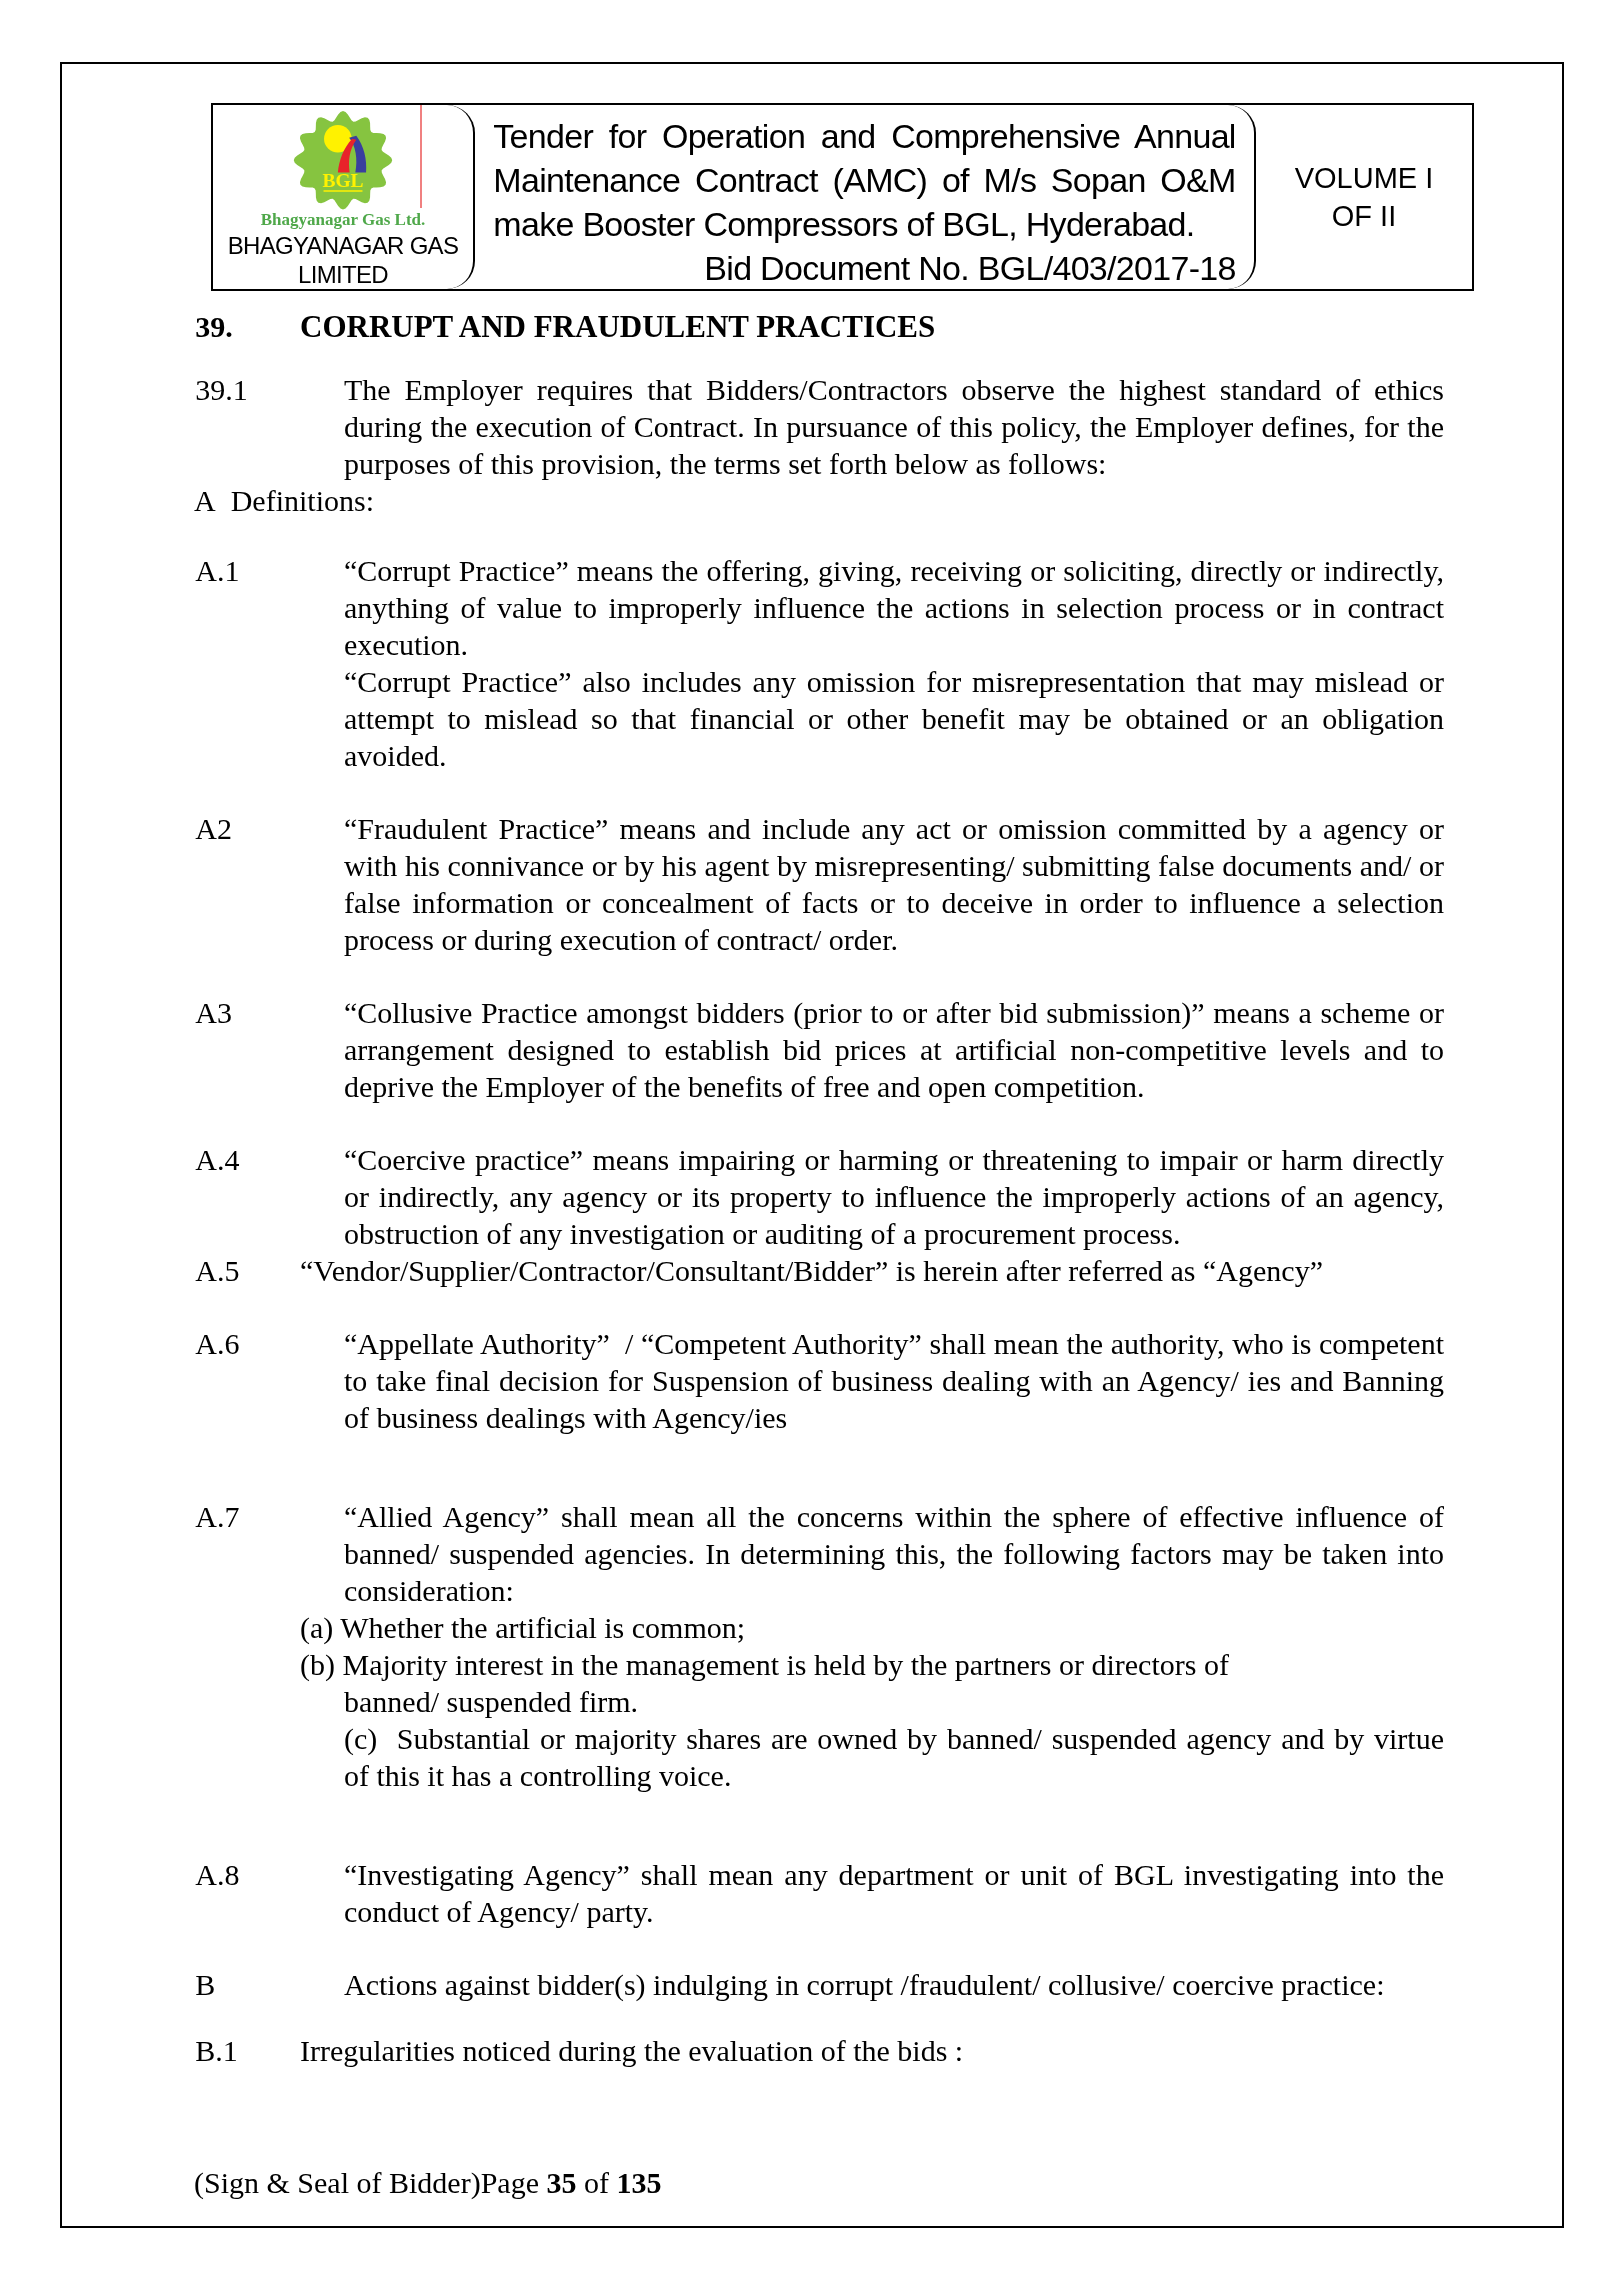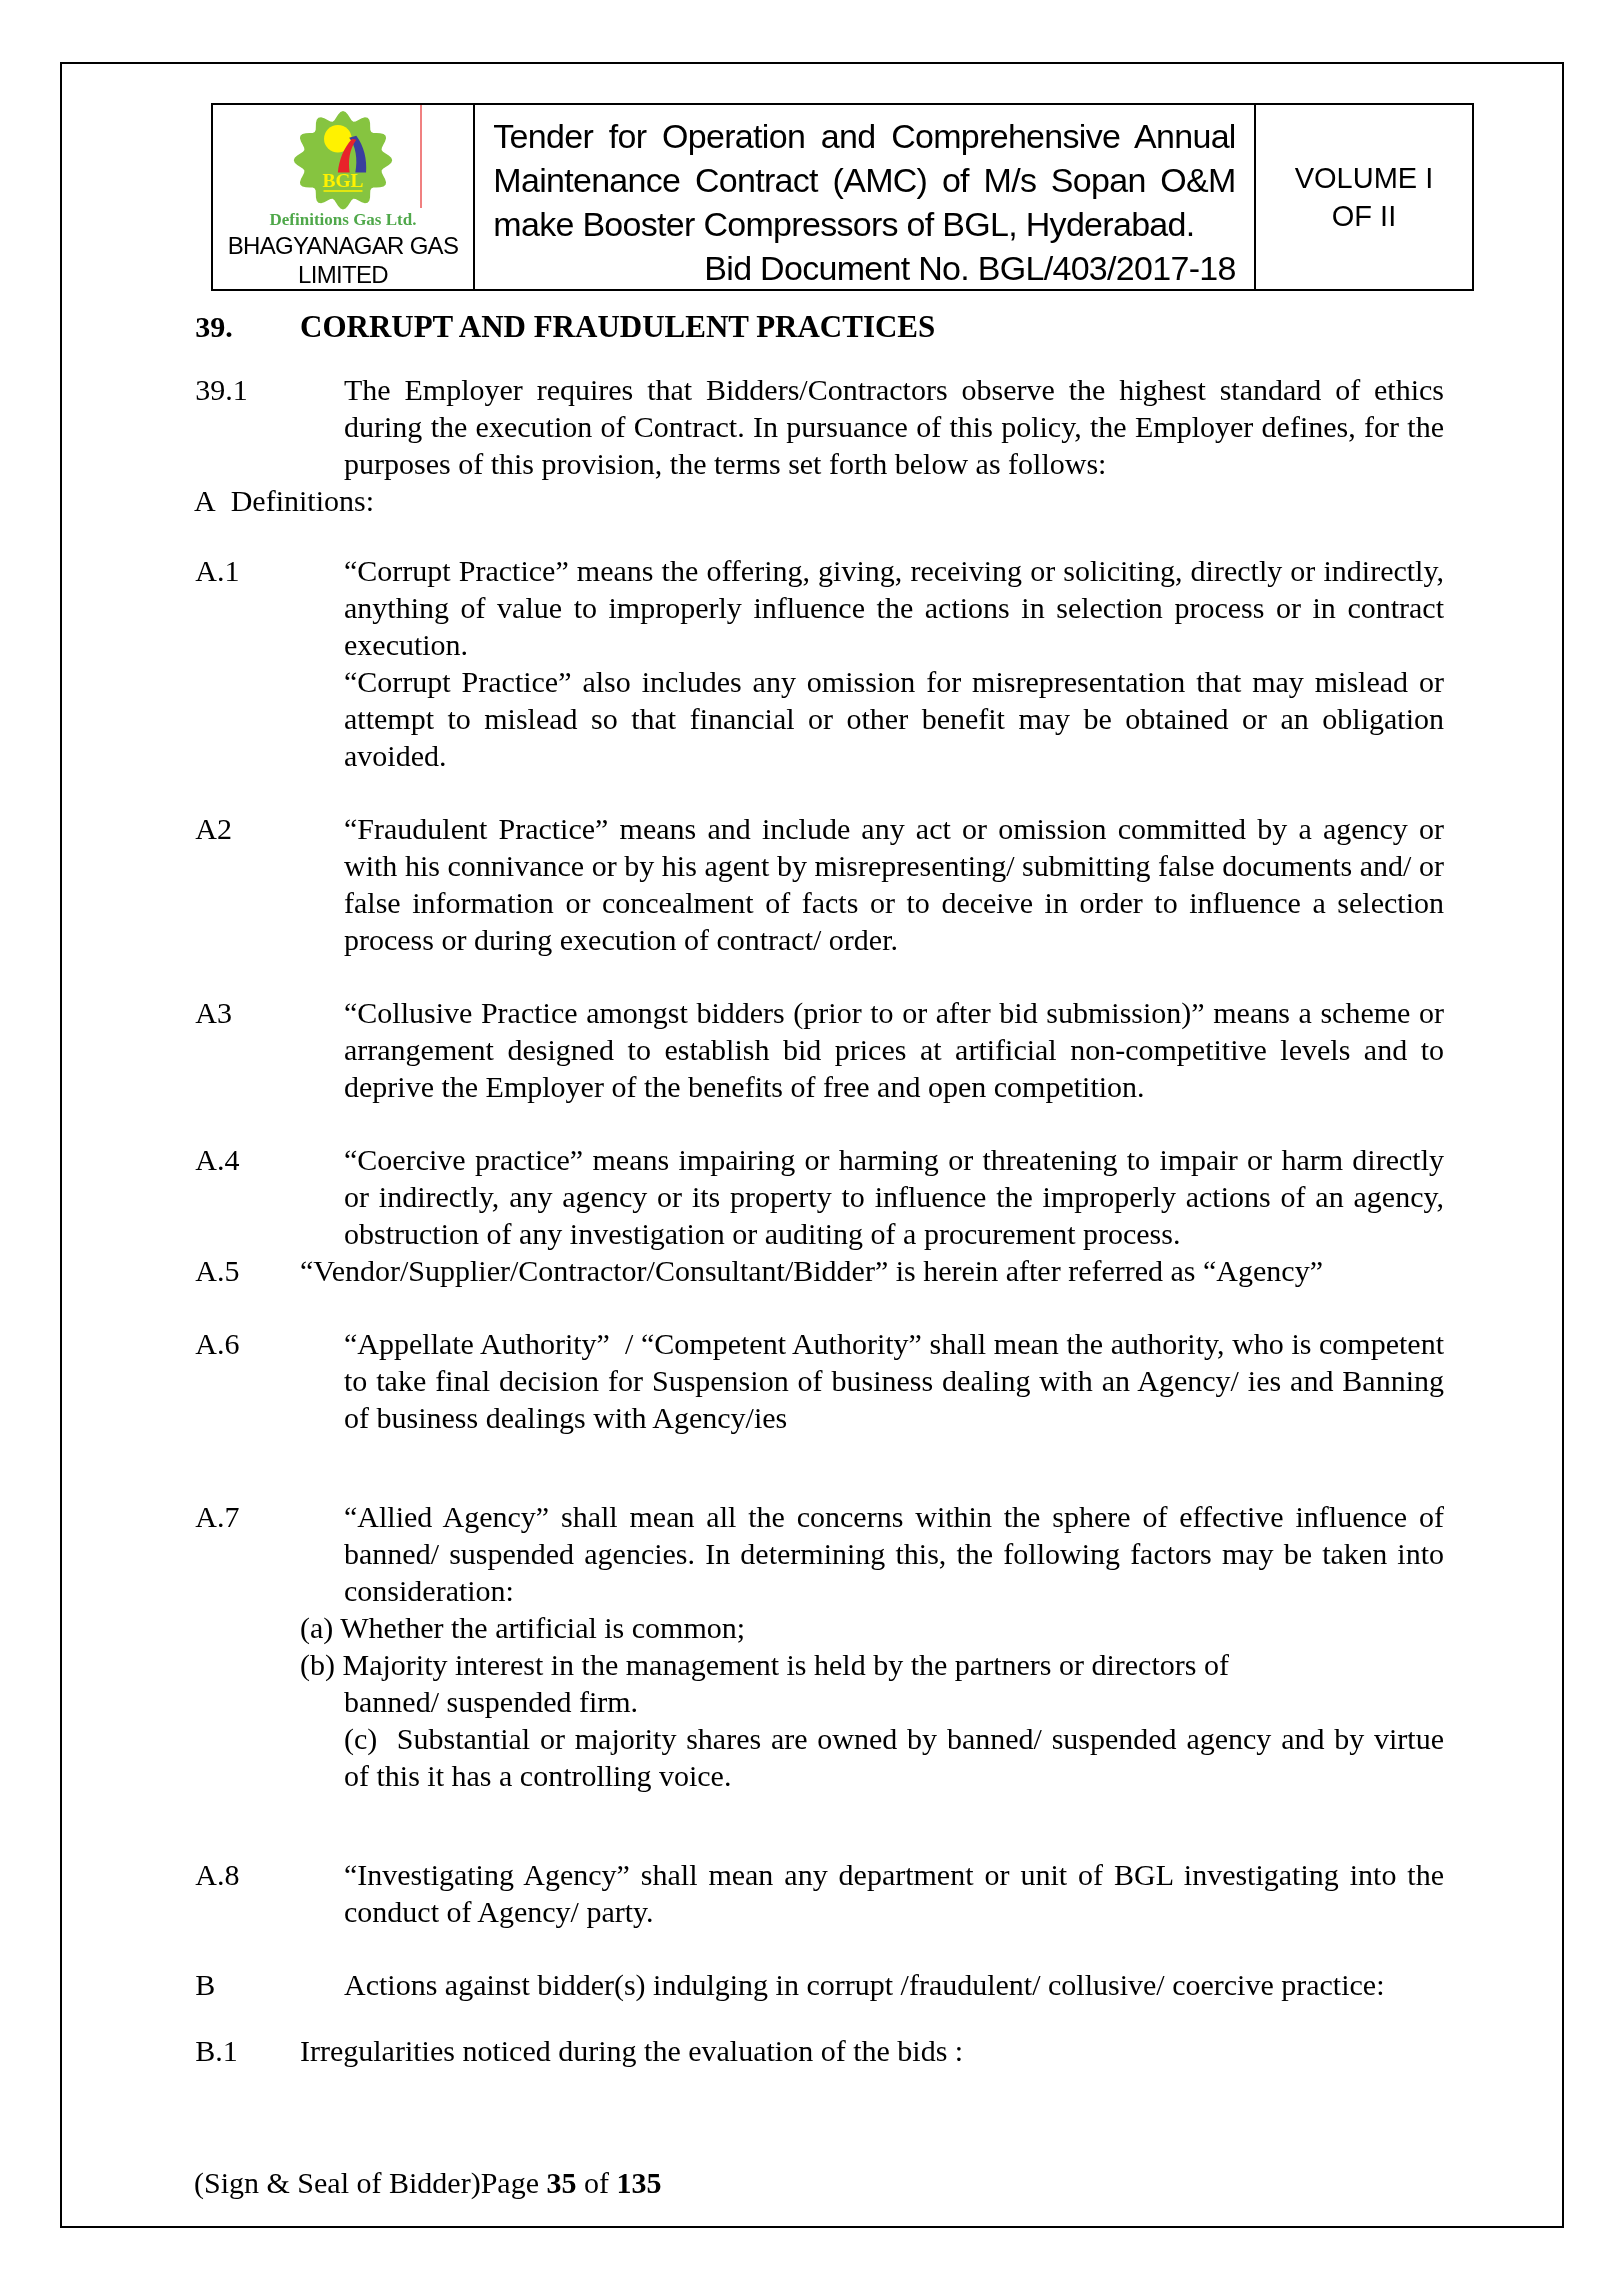--- a/index.html
+++ b/index.html
@@ -1,20 +1,20 @@
 <!DOCTYPE html>
 <html style="font-size:10.5px"><head>
 <meta charset="utf-8">
 <style>
   html,body{margin:0;padding:0;background:#ffffff;}
   body{width:1623px;height:2295px;position:relative;font-family:"Liberation Serif",serif;color:#000;}
   .page{position:absolute;left:60px;top:62px;width:1504px;height:2166px;border:2.6px solid #000;box-sizing:border-box;}
   
   .hdr{position:absolute;left:149px;top:39px;width:1263px;height:188px;border:2px solid #000;box-sizing:border-box;display:flex;}
-  .cell{box-sizing:border-box;height:100%;}
+  .cell{box-sizing:border-box;height:100%;border-radius:28px;}
   .logo-cell{width:262px;border-right:2px solid #000;position:relative;display:flex;flex-direction:column;align-items:center;justify-content:flex-start;padding-top:3.9px;}
   .red-divider{position:absolute;right:51px;top:0;width:2px;height:103px;background:#F08080;}
   .logo-svg{width:106px;height:106px;display:block;}
   .logo-caption{font-family:"Liberation Serif",serif;font-weight:bold;font-size:17px;line-height:18.3px;color:#4FA84A;white-space:nowrap;}
   .company-name{font-family:"Liberation Sans",sans-serif;font-size:24px;line-height:29px;text-align:center;letter-spacing:-0.7px;margin-top:1.3px;}
   .title-cell{flex:1;border-right:2px solid #000;padding:9.2px 18.3px 0 18.3px;}
   .title-line{font-family:"Liberation Sans",sans-serif;font-size:34px;line-height:44px;letter-spacing:-0.7px;white-space:normal;}
   .tl-just{text-align:justify;text-align-last:justify;}
   .tl-left{text-align:left;}
   .tl-center{text-align:right;}
@@ -44,21 +44,21 @@
 
     <div class="cell logo-cell">
       <svg class="logo-svg" viewBox="0 0 200 200">
         <path id="flower" fill="#86C440" d="M196.0 100.0L194.2 104.9L189.3 109.4L183.2 113.2L178.0 116.6L175.3 120.2L175.8 124.6L178.6 130.2L182.0 136.5L184.0 142.8L183.1 148.0L179.1 151.3L172.6 152.8L165.5 153.0L159.2 153.3L155.2 155.2L153.3 159.2L153.0 165.5L152.8 172.6L151.3 179.1L148.0 183.1L142.8 184.0L136.5 182.0L130.2 178.6L124.6 175.8L120.2 175.3L116.6 178.0L113.2 183.2L109.4 189.3L104.9 194.2L100.0 196.0L95.1 194.2L90.6 189.3L86.8 183.2L83.4 178.0L79.8 175.3L75.4 175.8L69.8 178.6L63.5 182.0L57.2 184.0L52.0 183.1L48.7 179.1L47.2 172.6L47.0 165.5L46.7 159.2L44.8 155.2L40.8 153.3L34.5 153.0L27.4 152.8L20.9 151.3L16.9 148.0L16.0 142.8L18.0 136.5L21.4 130.2L24.2 124.6L24.7 120.2L22.0 116.6L16.8 113.2L10.7 109.4L5.8 104.9L4.0 100.0L5.8 95.1L10.7 90.6L16.8 86.8L22.0 83.4L24.7 79.8L24.2 75.4L21.4 69.8L18.0 63.5L16.0 57.2L16.9 52.0L20.9 48.7L27.4 47.2L34.5 47.0L40.8 46.7L44.8 44.8L46.7 40.8L47.0 34.5L47.2 27.4L48.7 20.9L52.0 16.9L57.2 16.0L63.5 18.0L69.8 21.4L75.4 24.2L79.8 24.7L83.4 22.0L86.8 16.8L90.6 10.7L95.1 5.8L100.0 4.0L104.9 5.8L109.4 10.7L113.2 16.8L116.6 22.0L120.2 24.7L124.6 24.2L130.2 21.4L136.5 18.0L142.8 16.0L148.0 16.9L151.3 20.9L152.8 27.4L153.0 34.5L153.3 40.8L155.2 44.8L159.2 46.7L165.5 47.0L172.6 47.2L179.1 48.7L183.1 52.0L184.0 57.2L182.0 63.5L178.6 69.8L175.8 75.4L175.3 79.8L178.0 83.4L183.2 86.8L189.3 90.6L194.2 95.1L196.0 100.0Z"></path>
         <circle cx="90" cy="58" r="27" fill="#FFF200"></circle>
         <path d="M126,52 C141,72 147,98 145,124 L124,124 C129,98 125,72 112,56 Z" fill="#3A3F9E"></path>
         <path d="M118,58 C101,76 92,100 90,124 L113,124 C110,100 112,80 126,60 Z" fill="#E8232A"></path>
         <text x="100" y="152" text-anchor="middle" font-family="Liberation Serif, serif" font-weight="bold" font-size="38" fill="#FFF200">BGL</text>
         <line x1="62" y1="160" x2="138" y2="160" stroke="#FFF200" stroke-width="3"></line>
       </svg>
-      <div class="logo-caption">Definitions Gas Ltd.</div>
+      <div class="logo-caption">Bhagyanagar Gas Ltd.</div>
       <div class="company-name">
         <div>BHAGYANAGAR GAS</div>
         <div>LIMITED</div>
       </div>
       <div class="red-divider"></div>
     </div>
 
     <div class="cell title-cell">
       <div class="title-line tl-just">Tender for Operation and Comprehensive Annual</div>
       <div class="title-line tl-just">Maintenance Contract (AMC) of M/s Sopan O&amp;M</div>

